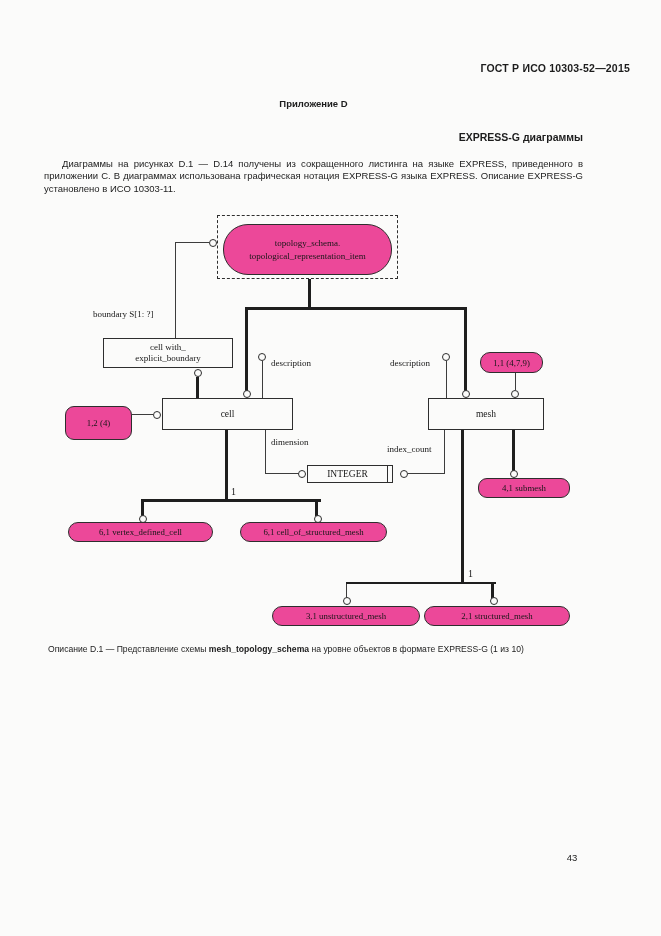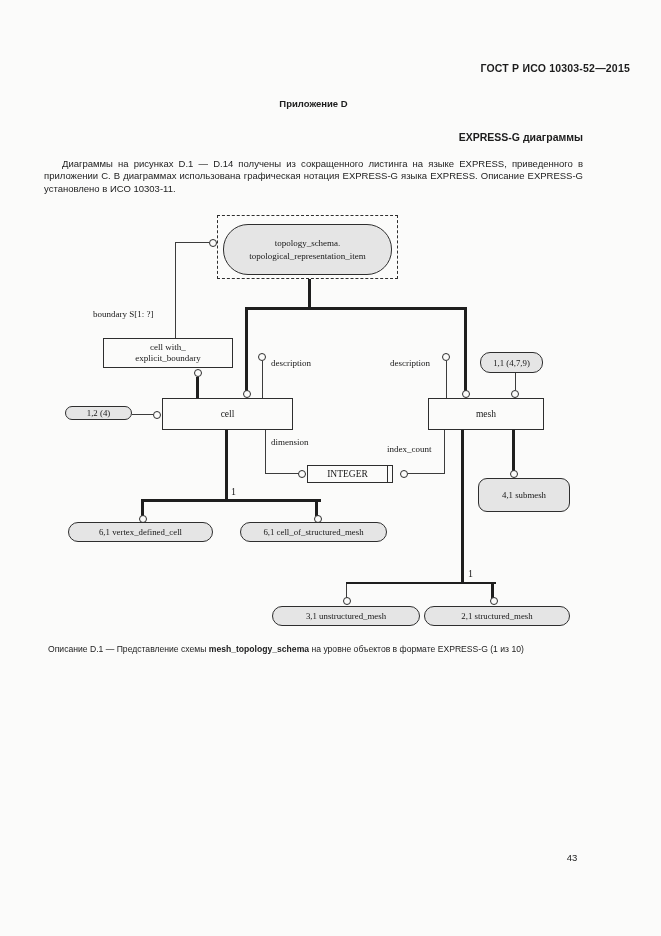--- a/index.html
+++ b/index.html
@@ -18,21 +18,21 @@
   .caption b{font-weight:bold;}
   .page-num{left:560px;top:852px;width:24px;font-size:9.5px;text-align:center;}
   
   .dg{font-family:"Liberation Serif","DejaVu Serif",serif;color:#171717;}
   .ln{position:absolute;background:#3c3c3c;}
   .tln{position:absolute;background:#1e1e1e;}
   .circ{position:absolute;width:8px;height:8px;border:1px solid #2e2e2e;border-radius:50%;background:#fbfbfa;box-sizing:border-box;}
   .ebox{position:absolute;border:1px solid #2e2e2e;background:#fbfbfa;box-sizing:border-box;
         display:flex;align-items:center;justify-content:center;text-align:center;font-size:9.5px;}
   .ebox .two{line-height:11px;font-size:9px;}
-  .oval{position:absolute;border:1px solid #2e2e2e;background:#e5e5e5;box-sizing:border-box;
+  .oval{position:absolute;border:1px solid #2e2e2e;background:#ec4899;box-sizing:border-box;
         display:flex;align-items:center;justify-content:center;text-align:center;font-size:8.8px;}
   .dashed{position:absolute;border:1px dashed #2e2e2e;box-sizing:border-box;}
   .lbl{position:absolute;font-size:9px;white-space:nowrap;}
   .card{position:absolute;font-size:10px;}
   .intinner{position:absolute;right:4px;top:0;bottom:0;width:1px;background:#2e2e2e;}
 </style>
 </head>
 <body>
 
 <div class="page">
@@ -78,21 +78,21 @@
     <div class="lbl" style="left:271px;top:358px;">description</div>
 
     <div class="circ" style="left:442px;top:353px;"></div>
     <div class="ln" style="left:446px;top:361px;width:1px;height:37px;"></div>
     <div class="lbl" style="left:390px;top:358px;">description</div>
 
     <div class="oval" style="left:480px;top:352px;width:63px;height:21px;border-radius:10px;">1,1 (4,7,9)</div>
     <div class="ln" style="left:515px;top:373px;width:1px;height:17px;"></div>
     <div class="circ" style="left:511px;top:390px;"></div>
 
-    <div class="oval" style="left:65px;top:406px;width:67px;height:14px;border-radius:9px;">1,2 (4)</div>
+    <div class="oval" style="left:65px;top:406px;width:67px;height:34px;border-radius:9px;">1,2 (4)</div>
     <div class="ln" style="left:132px;top:414px;width:21px;height:1px;"></div>
     <div class="circ" style="left:153px;top:411px;"></div>
 
     <div class="ebox" style="left:162px;top:398px;width:131px;height:32px;">cell</div>
     <div class="ebox" style="left:428px;top:398px;width:116px;height:32px;">mesh</div>
 
     <div class="ln" style="left:265px;top:430px;width:1px;height:44px;"></div>
     <div class="ln" style="left:265px;top:473px;width:34px;height:1px;"></div>
     <div class="lbl" style="left:271px;top:437px;">dimension</div>
     <div class="circ" style="left:298px;top:470px;"></div>
@@ -102,21 +102,21 @@
       <span class="intinner"></span>
     </div>
 
     <div class="circ" style="left:400px;top:470px;"></div>
     <div class="ln" style="left:408px;top:473px;width:37px;height:1px;"></div>
     <div class="ln" style="left:444px;top:430px;width:1px;height:44px;"></div>
     <div class="lbl" style="left:387px;top:444px;text-align:right;">index_count</div>
 
     <div class="tln" style="left:512px;top:430px;width:3px;height:41px;"></div>
     <div class="circ" style="left:510px;top:470px;"></div>
-    <div class="oval" style="left:478px;top:478px;width:92px;height:34px;border-radius:9px;">4,1 submesh</div>
+    <div class="oval" style="left:478px;top:478px;width:92px;height:20px;border-radius:9px;">4,1 submesh</div>
 
     <div class="tln" style="left:225px;top:430px;width:3px;height:72px;"></div>
     <div class="card" style="left:231px;top:486px;">1</div>
     <div class="tln" style="left:141px;top:499px;width:180px;height:3px;"></div>
     <div class="tln" style="left:141px;top:499px;width:3px;height:17px;"></div>
     <div class="tln" style="left:315px;top:499px;width:3px;height:17px;"></div>
     <div class="circ" style="left:139px;top:515px;"></div>
     <div class="circ" style="left:314px;top:515px;"></div>
     <div class="oval" style="left:68px;top:522px;width:145px;height:20px;border-radius:10px;">6,1 vertex_defined_cell</div>
     <div class="oval" style="left:240px;top:522px;width:147px;height:20px;border-radius:10px;">6,1 cell_of_structured_mesh</div>

